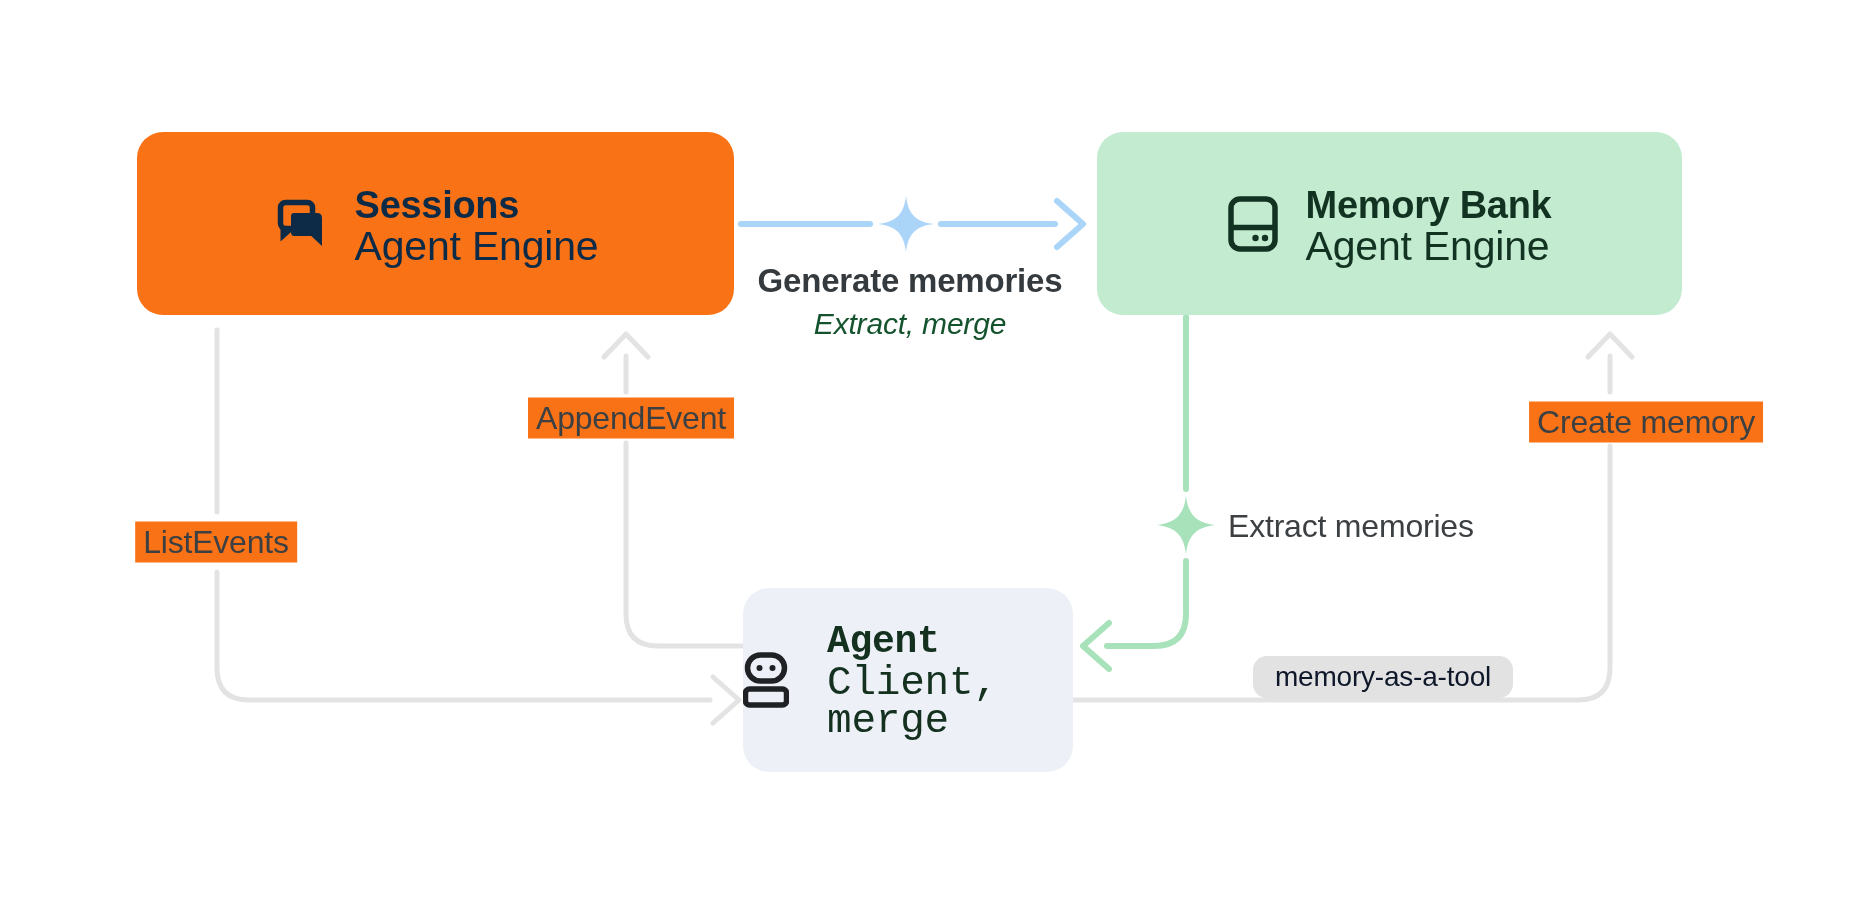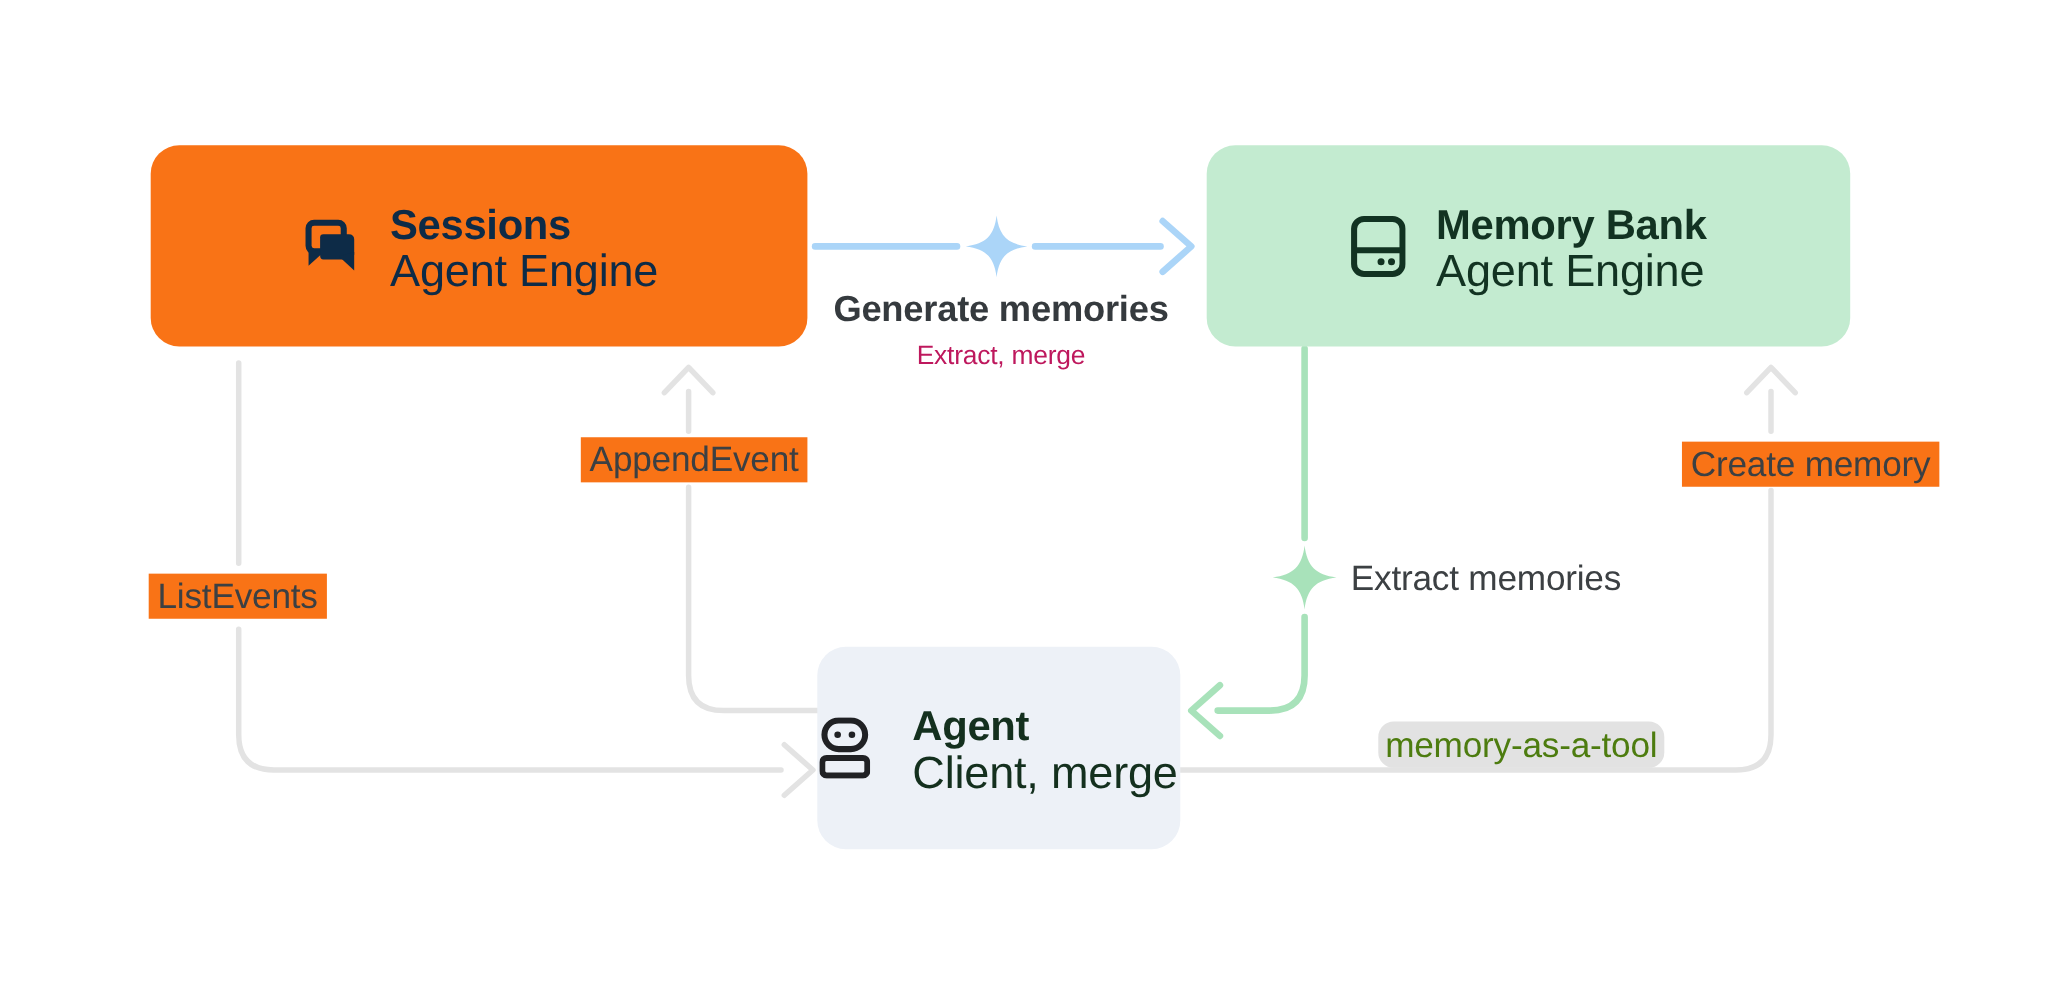--- a/index.html
+++ b/index.html
@@ -18,38 +18,38 @@
   }
   .node-inner{display:flex;align-items:center;}
   .node .icon{display:flex;align-items:center;justify-content:center;flex:0 0 auto;}
   .node .texts{display:flex;flex-direction:column;justify-content:center;}
   .node-title{font-size:38px;font-weight:700;line-height:44px;letter-spacing:-0.3px;}
   .node-subtitle{font-size:41px;font-weight:400;line-height:38px;letter-spacing:-0.2px;}
   .node-sessions{left:137px;top:132px;width:597px;height:183px;background:#f97316;color:#0d2b47;}
   .node-sessions .node-inner{gap:26px;}
   .node-memory{left:1097px;top:132px;width:585px;height:183px;background:#c3ebd0;color:#123322;}
   .node-memory .node-inner{gap:28px;}
-  .node-agent{left:743px;top:588px;width:330px;height:184px;background:#edf1f7;color:#14301e;}
+  .node-agent{left:743px;top:588px;width:330px;height:184px;background:#edf1f7;color:#14301e;font-family:Liberation Mono, monospace;}
   .node-agent .node-inner{gap:38px;}
   .edge-label{
     position:absolute;transform:translate(-50%,-50%);
     font-size:32px;color:#3c4043;white-space:nowrap;letter-spacing:-0.2px;text-align:center;
   }
   .edge-label.on-line{background:#f97316;padding:2px 8px;}
   .label-generate{left:910px;top:281px;font-size:33px;font-weight:600;color:#353a3e;}
-  .label-extract{left:910px;top:324px;font-size:24px;color:#be185d;}
+  .label-extract{left:910px;top:324px;font-size:30px;color:#14532d;font-style:italic;}
   .label-append{left:631px;top:418px;}
   .label-list{left:216px;top:542px;}
   .label-create{left:1609px;top:422px;margin-left:37px;}
   .label-retrieve{left:1228px;top:526px;transform:translate(0,-50%);}
   .tool-badge{
     position:absolute;left:1253px;top:656px;width:260px;height:42px;
     background:#e2e2e2;border-radius:14px;
     display:flex;align-items:center;justify-content:center;
-    font-size:32px;color:#4d7c0f;letter-spacing:-0.2px;
+    font-size:28px;color:#0f172a;letter-spacing:-0.2px;
   }
 </style>
 </head>
 <body>
 
 <div class="canvas">
 
   <svg class="wires" width="1860" height="904" viewBox="0 0 1860 904">
 
     <g stroke="#e3e3e3" stroke-width="5" fill="none" stroke-linecap="round" stroke-linejoin="round">

